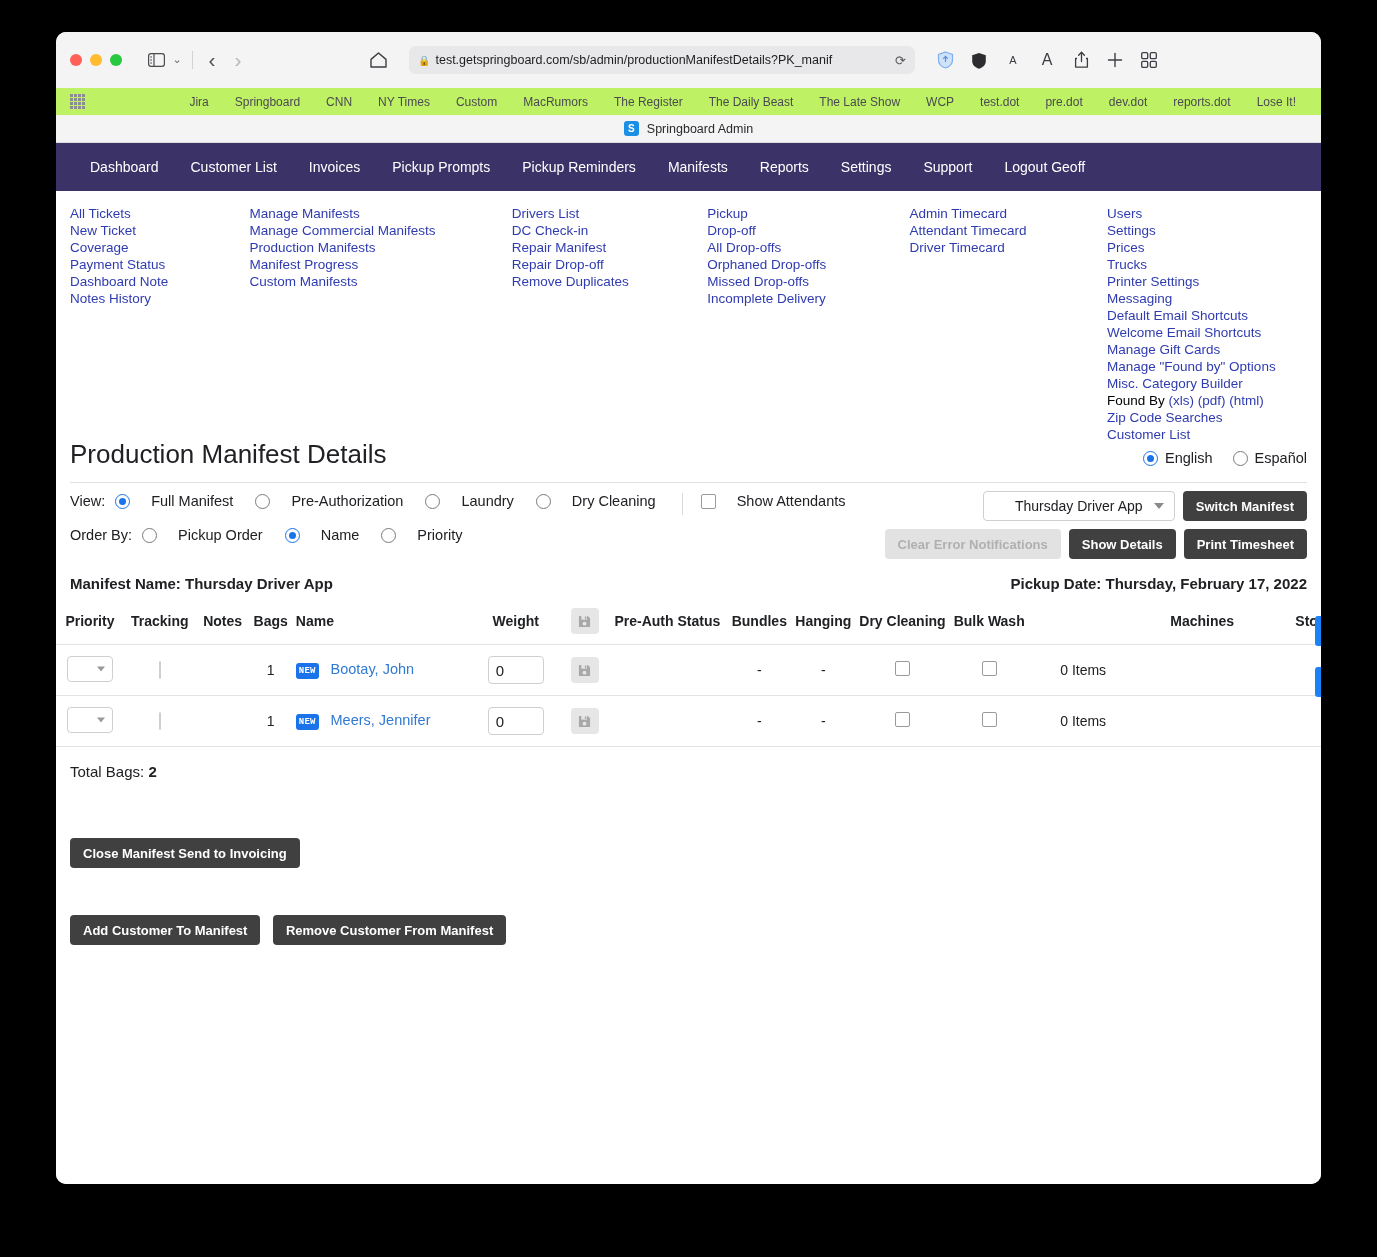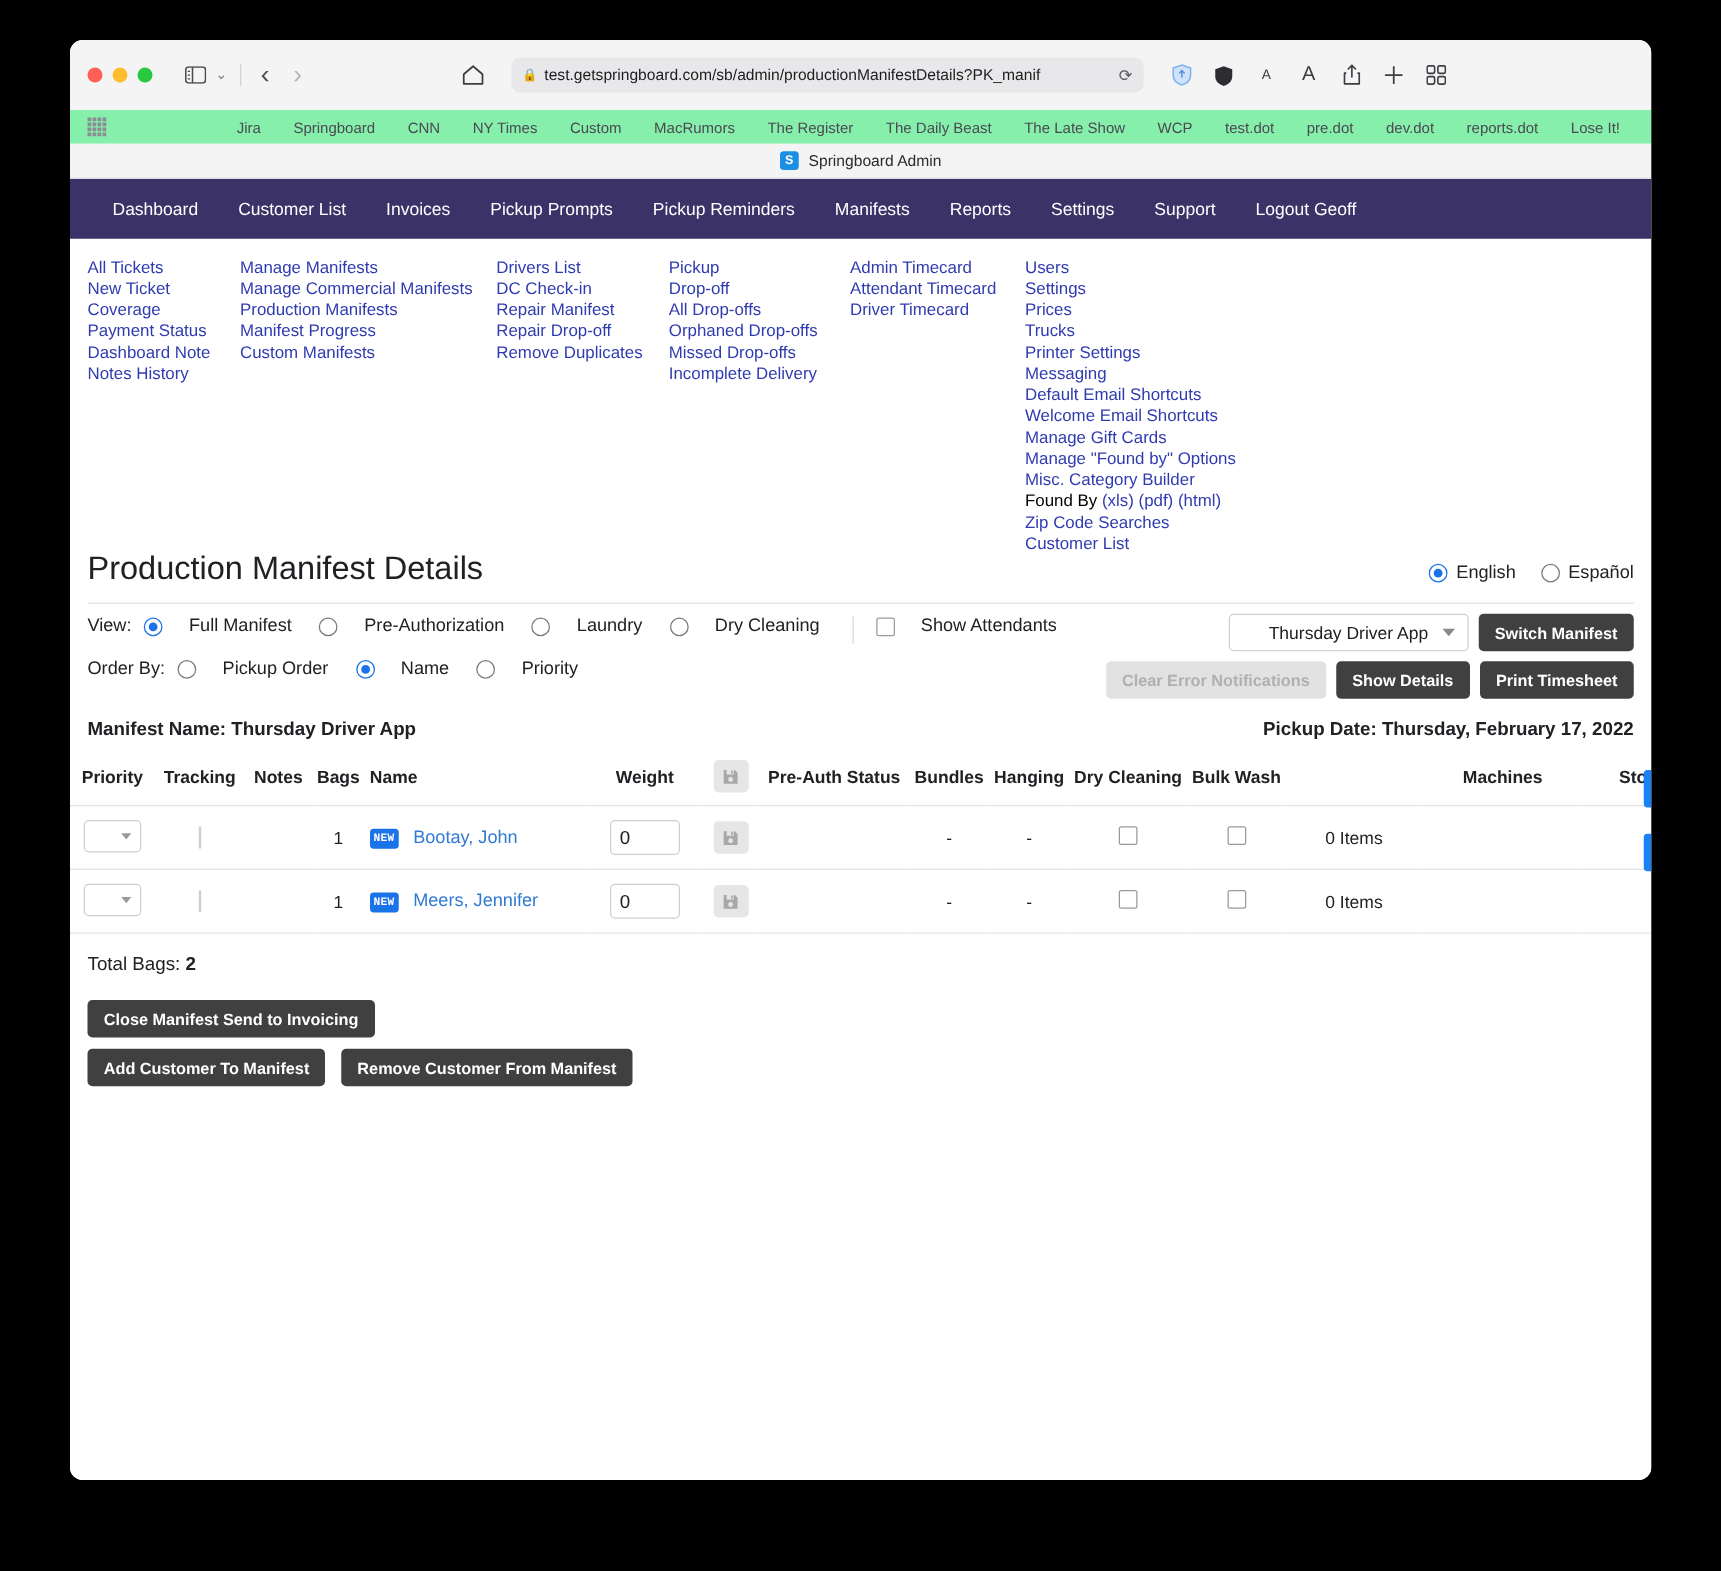--- a/index.html
+++ b/index.html
@@ -72,21 +72,21 @@
   .reload-ico { font-size: 13px; color: #5a5a5f; margin-left: 4px; }
 
   .tb-right { display: flex; align-items: center; gap: 2px; margin-left: 14px; }
   .tb-right .tb-icon { width: 32px; height: 28px; }
   .sz-small { font-size: 11px; color: #3c3c43; }
   .sz-large { font-size: 16px; color: #3c3c43; }
 
   
   .bookmarks {
     height: 27px;
-    background: #86efac;
+    background: #bef264;
     display: flex;
     align-items: center;
     padding: 0 14px;
     font-size: 12px;
     color: #4a4a50;
     gap: 4px;
   }
   .grid-ico {
     display: grid;
     grid-template-columns: repeat(4, 2.5px);
@@ -131,20 +131,21 @@
     font-size: 14px;
     text-decoration: none;
     padding: 0 16px;
     white-space: nowrap;
   }
 
   .linkgrid {
     display: flex;
     padding: 14px 14px 0 14px;
     height: 230px;
+    justify-content: space-between;
   }
   .linkcol { display: flex; flex-direction: column; }
   .linkcol a, .linkcol span {
     color: #2f3bb0;
     font-size: 13.5px;
     line-height: 15px;
     text-decoration: none;
     white-space: nowrap;
     padding: 1px 0;
   }
@@ -301,21 +302,21 @@
   }
   .cust-link { color: #3079d4; font-size: 14.5px; text-decoration: none; margin-left: 8px; }
   .dash { color: #4a4a4a; }
   .items-txt { color: #9a9a9a; font-size: 14px; text-align: left; }
 
   .totals { padding: 16px 14px 0 14px; font-size: 15px; color: #202124; }
   .totals div { margin-bottom: 20px; }
   .totals b { font-weight: bold; }
 
   .actions { padding: 0 14px; }
-  .actions .btn { height: 30px; margin-right: 8px; }
+  .actions .btn { height: 30px; margin-right: 8px; margin-top: 38px; }
   .actions .row2 { margin-top: 9px; }
 
   
   .edge-btn {
     position: absolute; right: -4px;
     width: 10px; height: 30px;
     background: #1a82f7; border-radius: 3px;
   }
 </style>
 </head>

